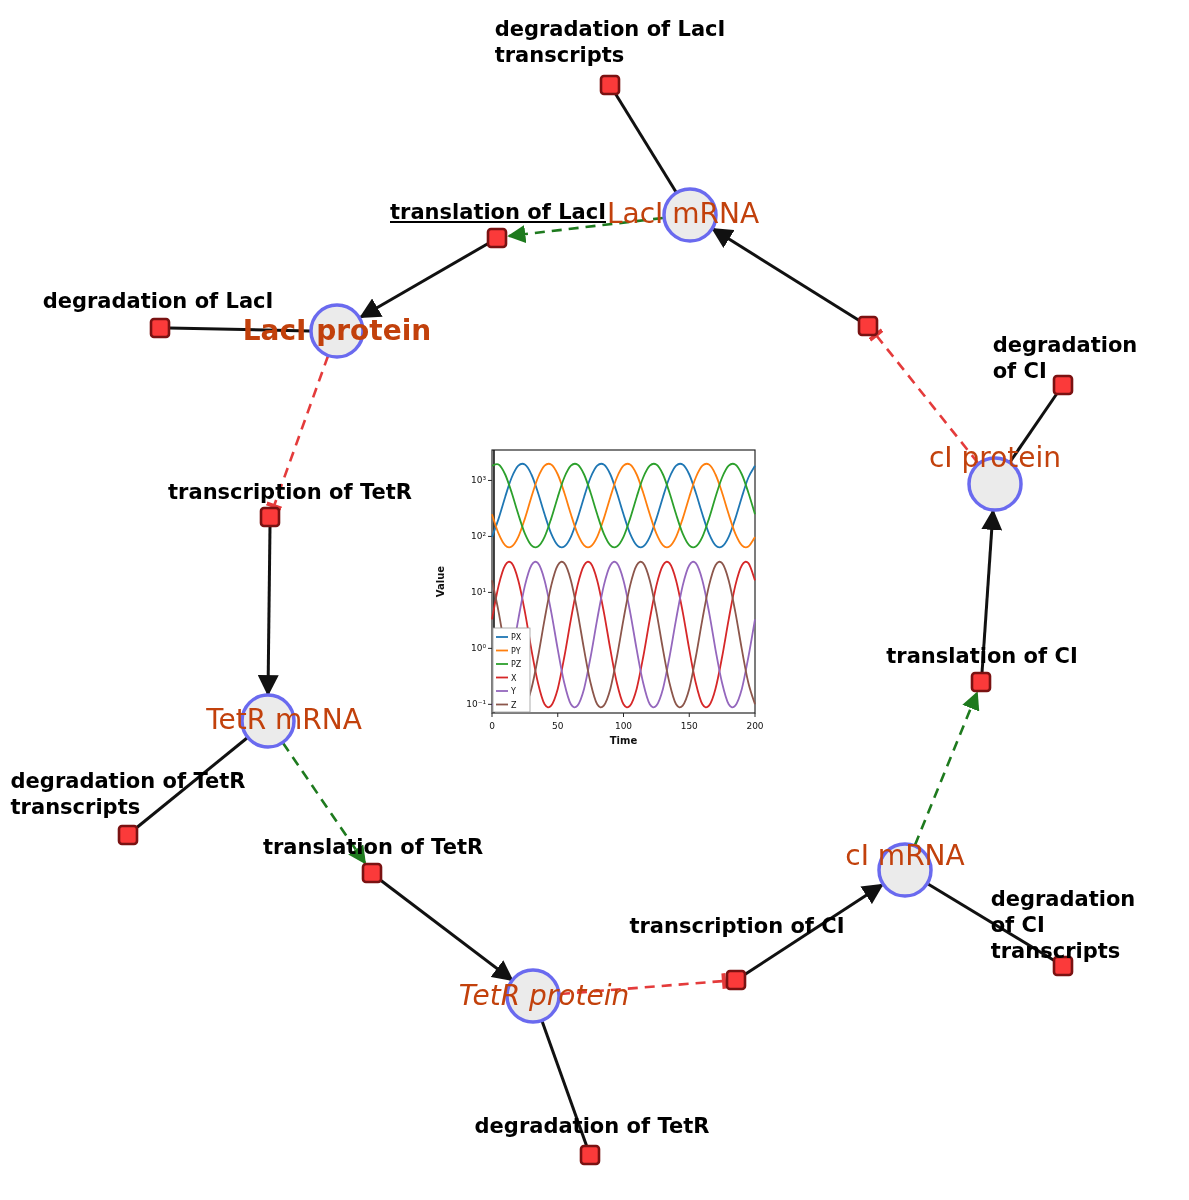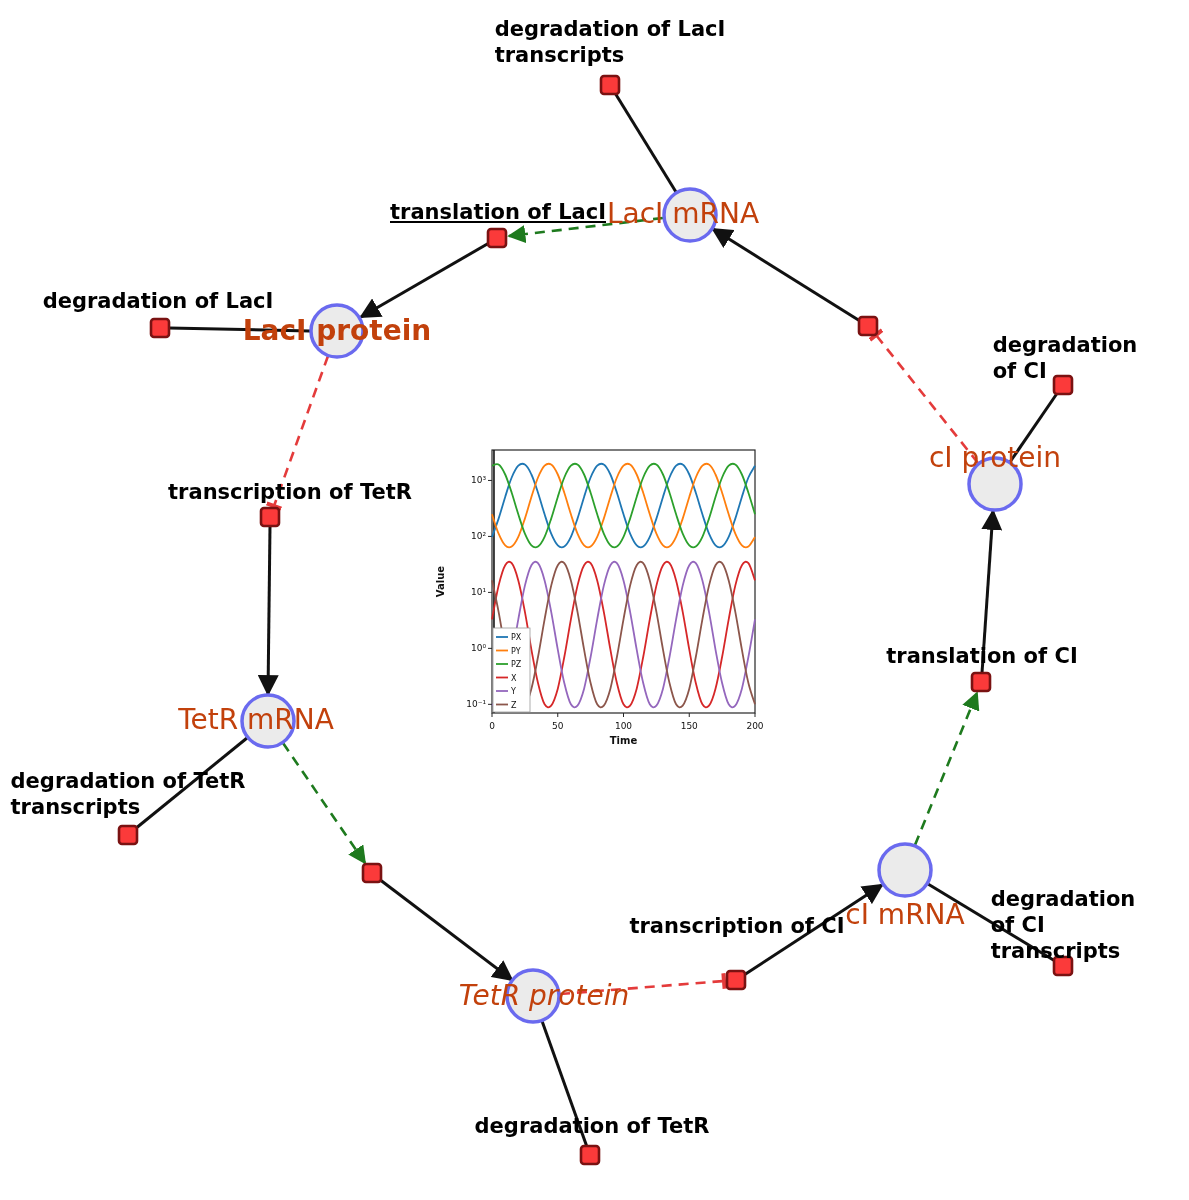--- a/index.html
+++ b/index.html
@@ -80,34 +80,35 @@
       <rect class="reaction" x="119" y="826" width="18" height="18" rx="3" fill="#fb3a3a" stroke="#7a1212"></rect>
       <rect class="reaction" x="363" y="864" width="18" height="18" rx="3" fill="#fb3a3a" stroke="#7a1212"></rect>
       <rect class="reaction" x="727" y="971" width="18" height="18" rx="3" fill="#fb3a3a" stroke="#7a1212"></rect>
       <rect class="reaction" x="1054" y="957" width="18" height="18" rx="3" fill="#fb3a3a" stroke="#7a1212"></rect>
       <rect class="reaction" x="581" y="1146" width="18" height="18" rx="3" fill="#fb3a3a" stroke="#7a1212"></rect>
     </g>
   </svg>
 
   <div class="sp-lbl" style="left:683px;top:213px;">LacI mRNA</div>
   <div class="sp-lbl" style="left:337px;top:330px;font-weight:bold;">LacI protein</div>
-  <div class="sp-lbl" style="left:256px;top:719px;text-align:right;">TetR mRNA</div>
+  <div class="sp-lbl" style="left:284px;top:719px;text-align:right;">TetR mRNA</div>
   <div class="sp-lbl" style="left:544px;top:995px;font-style:italic;">TetR protein</div>
-  <div class="sp-lbl" style="left:905px;top:914px;text-align:right;">cI mRNA</div>
+  <div class="sp-lbl" style="left:905px;top:855px;text-align:right;">cI mRNA</div>
   <div class="sp-lbl" style="left:995px;top:457px;">cI protein</div>
 
   <div class="lbl" style="left:610px;top:42px;">degradation of LacI
 transcripts</div>
   <div class="lbl" style="left:498px;top:212px;text-decoration:underline;">translation of LacI</div>
   <div class="lbl" style="left:158px;top:301px;">degradation of LacI</div>
   <div class="lbl" style="left:1065px;top:358px;">degradation of CI</div>
   <div class="lbl" style="left:271px;top:492px;margin-left:19px;">transcription of TetR</div>
   <div class="lbl" style="left:982px;top:656px;">translation of CI</div>
   <div class="lbl" style="left:128px;top:794px;">degradation of TetR
 transcripts</div>
+  <div class="lbl" style="left:373px;top:847px;">translation of TetR</div>
   <div class="lbl" style="left:737px;top:926px;">transcription of CI</div>
   <div class="lbl" style="left:1063px;top:925px;">degradation of CI
 transcripts</div>
   <div class="lbl" style="left:592px;top:1126px;">degradation of TetR</div>
 
   <div id="inset">
     <svg id="inset-chart-svg" width="340" height="315" viewBox="0 0 340 315">
         <rect x="62" y="7" width="263" height="263" fill="none" stroke="#262626" stroke-width="1.2"></rect>
         <line x1="63.9725" y1="270" x2="63.9725" y2="7" stroke="#111111" stroke-width="1.6"></line>
         <line x1="62" y1="270" x2="62" y2="274" stroke="#262626" stroke-width="1"></line>

